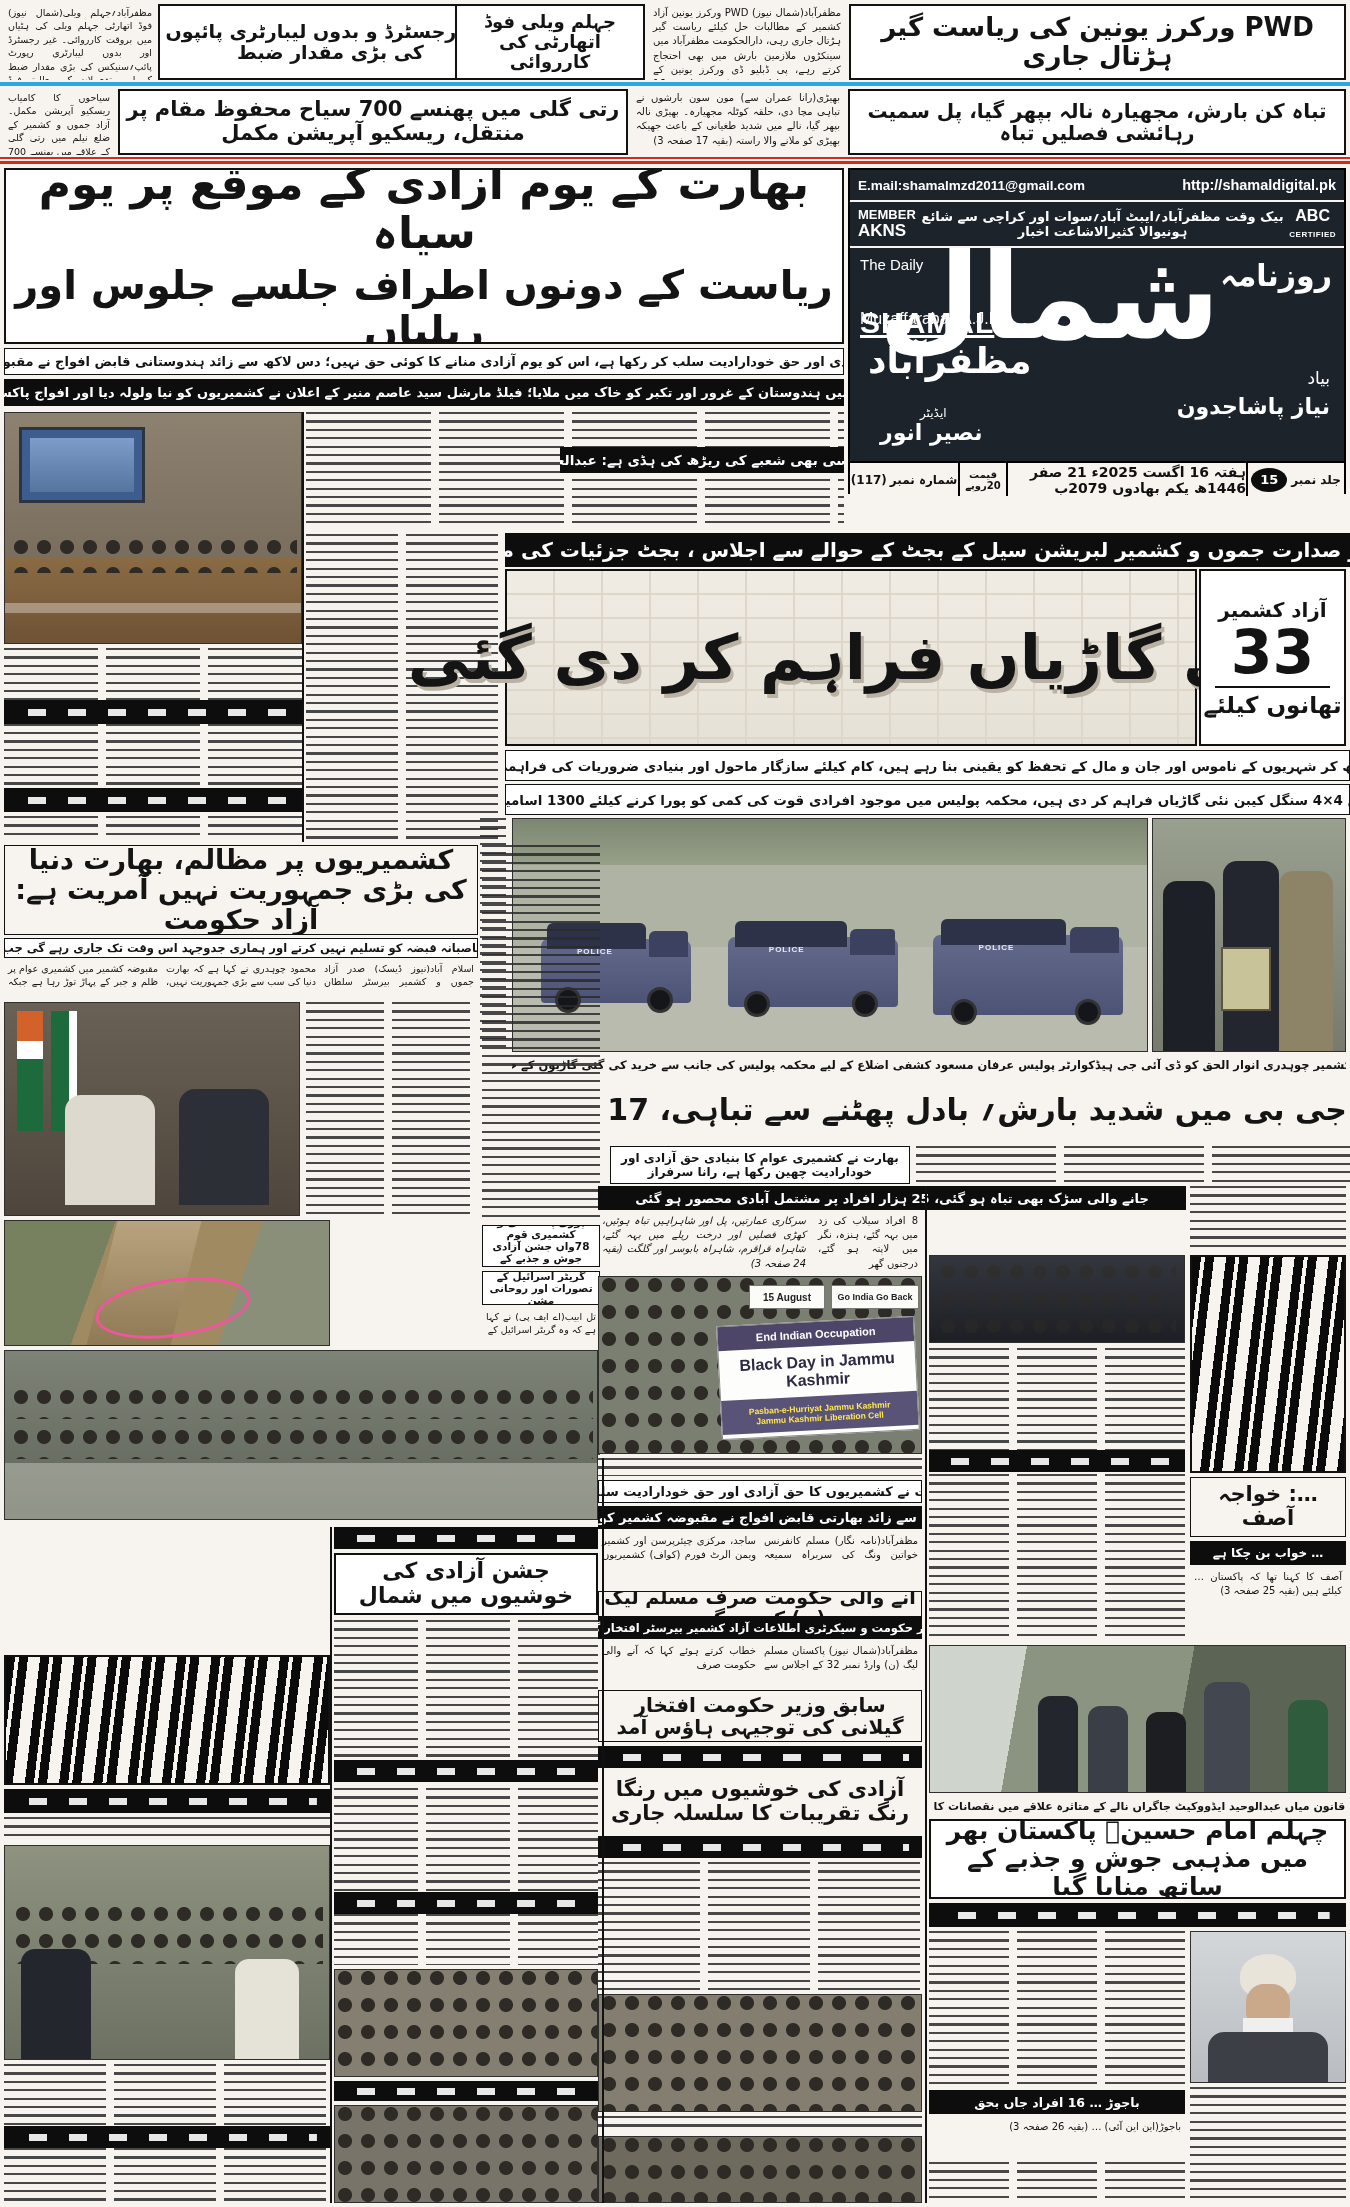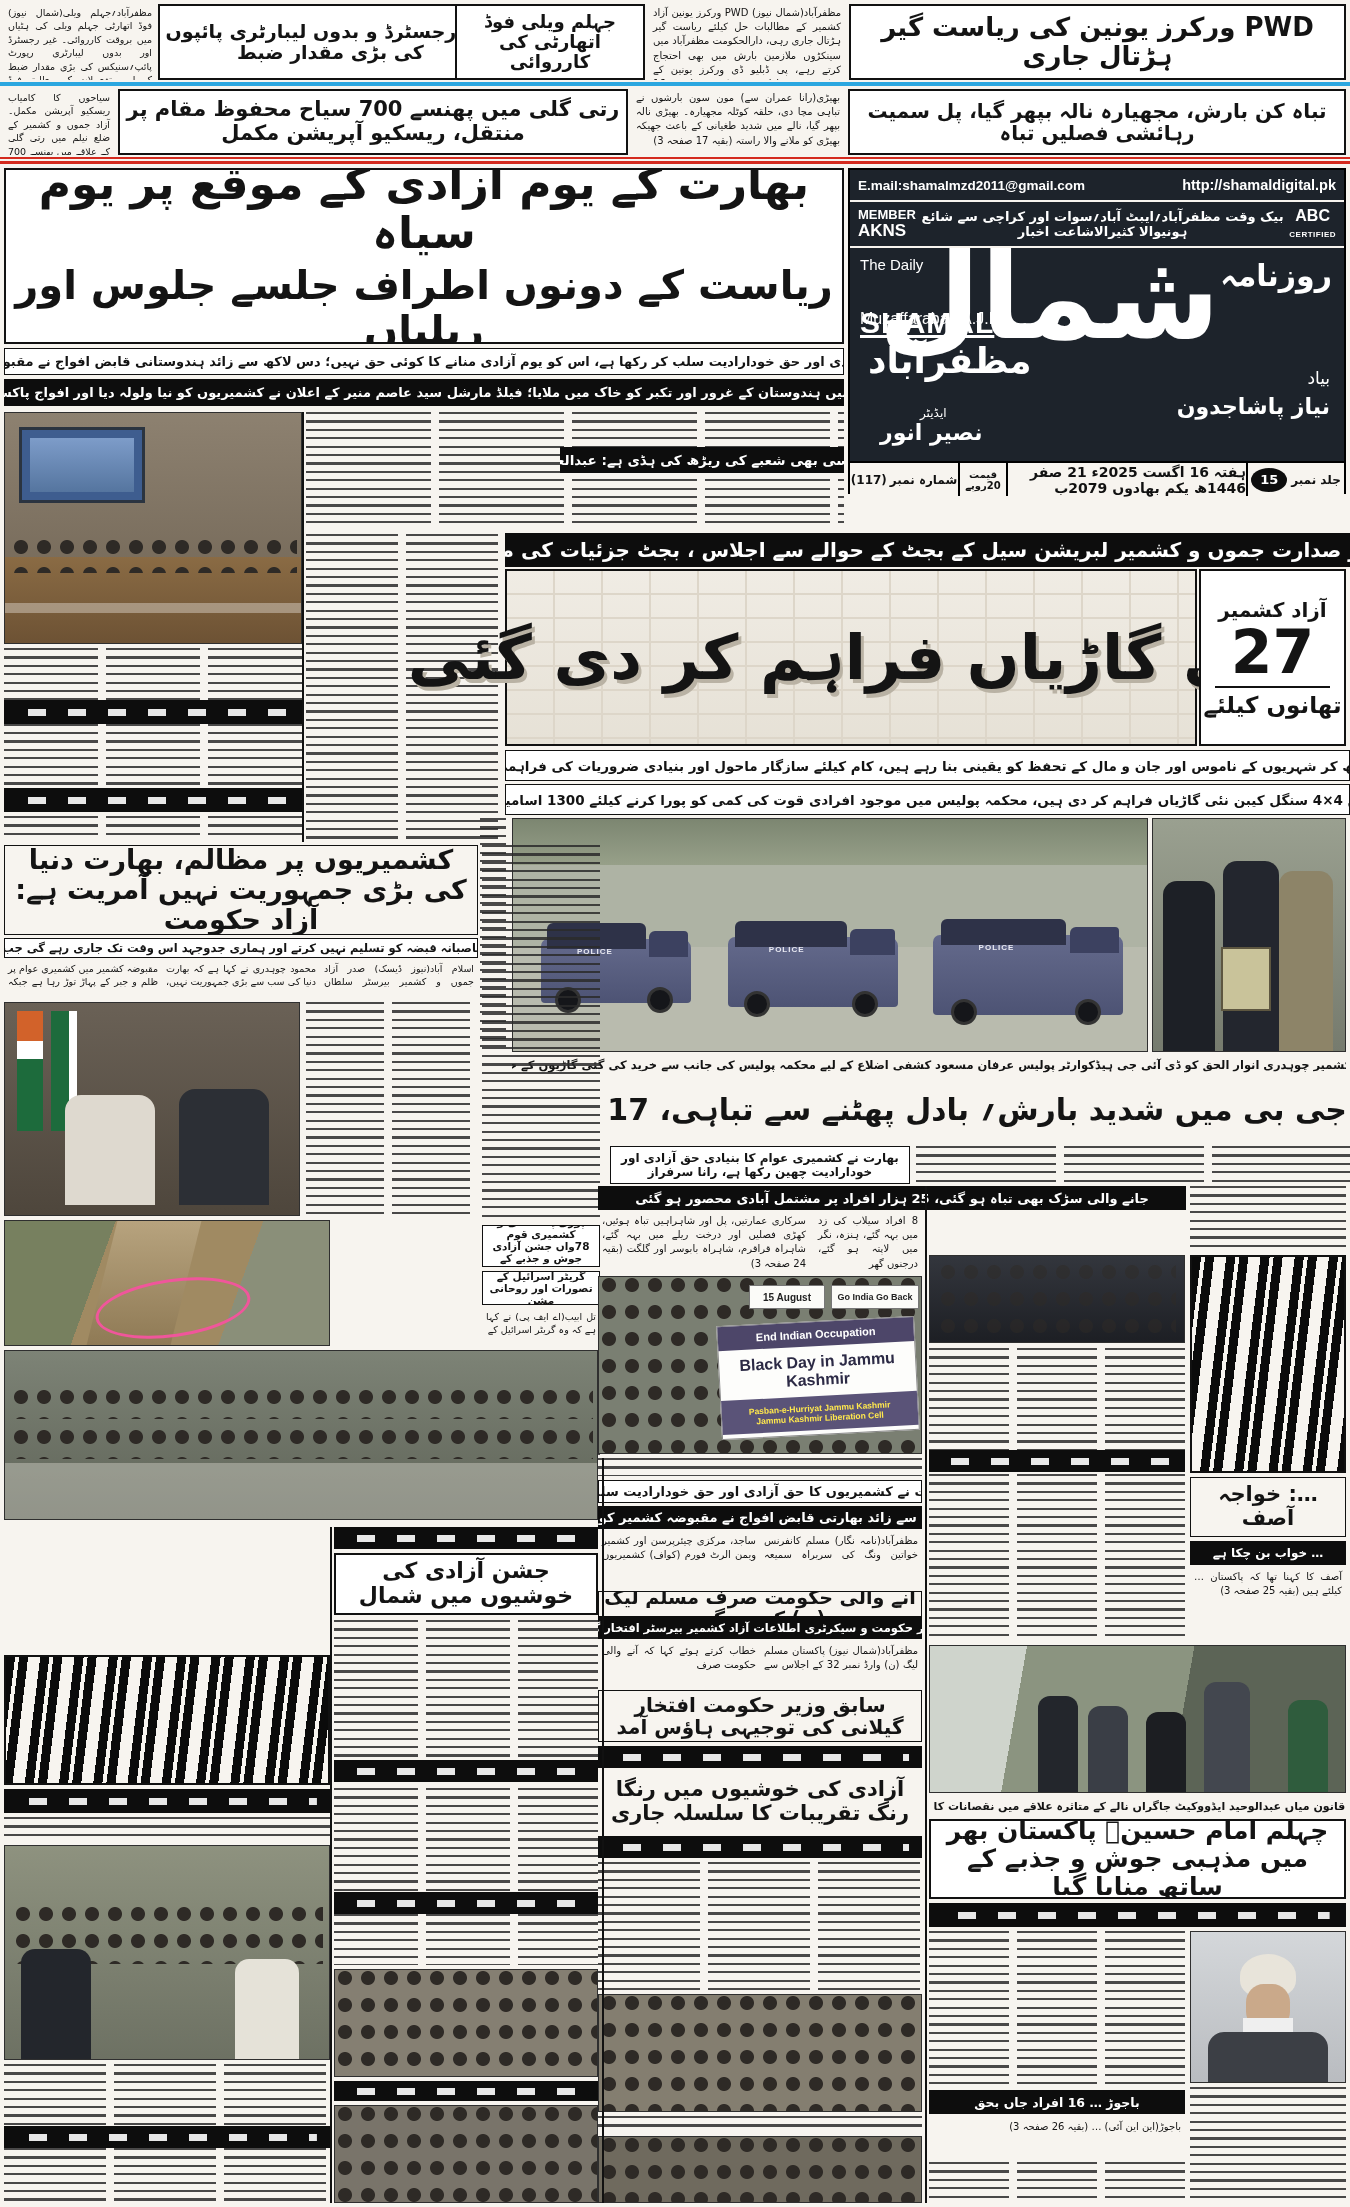--- a/index.html
+++ b/index.html
@@ -141,21 +141,21 @@
 
   <div class="abs u strip" style="left:505px;top:533px;width:845px;height:34px;font-size:20px;">وزیراعظم کی زیر صدارت جموں و کشمیر لبریشن سیل کے بجٹ کے حوالے سے اجلاس ، بجٹ جزئیات کی منظوری دیدی گئی</div>
 
   <div class="abs" style="left:505px;top:569px;width:692px;height:177px;border:2px solid #111;
        background-image:repeating-linear-gradient(180deg,transparent 0 22px,#ddd6c9 22px 24px),repeating-linear-gradient(90deg,transparent 0 46px,#ddd6c9 46px 48px),linear-gradient(#f0ece4,#e6e1d6);">
     <div class="u" style="width:100%;height:100%;display:flex;align-items:center;justify-content:center;font-size:62px;font-weight:bold;white-space:nowrap;text-shadow:3px 4px 0 #b9b2a4;">نئی گاڑیاں فراہم کر دی گئی</div>
   </div>
   <div class="abs u" style="left:1199px;top:569px;width:147px;height:177px;border:2px solid #111;background:#fff;
        display:flex;flex-direction:column;align-items:center;justify-content:center;font-weight:bold;">
     <span style="font-size:20px;">آزاد کشمیر</span>
-    <span style="font-size:60px;line-height:1;">27</span>
+    <span style="font-size:60px;line-height:1;">33</span>
     <span style="width:80%;border-top:2px solid #111;margin:4px 0;"></span>
     <span style="font-size:23px;">تھانوں کیلئے</span>
   </div>
 
   <div class="abs u boldline" style="left:505px;top:750px;width:845px;height:31px;font-size:13.5px;">محکمہ پولیس کے جوان اپنی جان کو ہتھیلی پر رکھ کر شہریوں کے ناموس اور جان و مال کے تحفظ کو یقینی بنا رہے ہیں، کام کیلئے سازگار ماحول اور بنیادی ضروریات کی فراہمی ریاست کی ذمہ داری ہے، کسی کو شفافیت میں</div>
   <div class="abs u boldline" style="left:505px;top:784px;width:845px;height:31px;font-size:13.5px;">گزشتہ دو سالوں کے دوران 56 پولیس سٹیشنز میں 4×4 سنگل کیبن نئی گاڑیاں فراہم کر دی ہیں، محکمہ پولیس میں موجود افرادی قوت کی کمی کو پورا کرنے کیلئے 1300 اسامیاں تخلیق کی گئی ہیں جن پر تحت ضابطہ تقرریاں</div>
 
   <div class="ph" style="left:512px;top:818px;width:636px;height:234px;background:linear-gradient(#aeb3a4 0 55%,#b9bbae 55% 100%);">
     <div style="position:absolute;left:0;top:0;width:100%;height:46px;background:linear-gradient(#7c8671,#97a089);"></div>
     <div class="truck" style="left:28px;bottom:48px;width:150px;height:64px;">
@@ -218,21 +218,21 @@
     <div class="heads" style="position:absolute;left:6px;top:38px;width:582px;height:30px;"></div>
     <div class="heads" style="position:absolute;left:6px;top:78px;width:582px;height:30px;"></div>
     <div style="position:absolute;left:0;bottom:0;width:100%;height:56px;background:rgba(240,238,230,.35);"></div>
   </div>
 
   <div class="abs u hl" style="left:610px;top:1078px;width:740px;height:64px;font-size:30px;white-space:nowrap;">آزاد کشمیر اور جی بی میں شدید بارش؍ بادل پھٹنے سے تباہی، 17 افراد جاں بحق</div>
   <div class="abs u boldline" style="left:610px;top:1146px;width:300px;height:38px;font-size:12px;white-space:normal;">بھارت نے کشمیری عوام کا بنیادی حق آزادی اور خودارادیت چھین رکھا ہے، رانا سرفراز</div>
   <div class="abs skel" style="left:916px;top:1146px;width:434px;height:36px;--cw:140px;"></div>
 
   <div class="abs u strip" style="left:598px;top:1186px;width:588px;height:24px;font-size:13px;">جانے والی سڑک بھی تباہ ہو گئی، 25 ہزار افراد پر مشتمل آبادی محصور ہو گئی</div>
-  <div class="abs u tiny" style="left:598px;top:1212px;width:212px;height:62px;font-size:10px;">سرکاری عمارتیں، پل اور شاہراہیں تباہ ہوئیں، کھڑی فصلیں اور درخت ریلے میں بہہ گئے، شاہراہ قراقرم، شاہراہ بابوسر اور گلگت (بقیہ 24 صفحہ 3)</div>
+  <div class="abs u tiny" style="left:598px;top:1212px;width:212px;height:62px;font-size:10px;font-style:italic;">سرکاری عمارتیں، پل اور شاہراہیں تباہ ہوئیں، کھڑی فصلیں اور درخت ریلے میں بہہ گئے، شاہراہ قراقرم، شاہراہ بابوسر اور گلگت (بقیہ 24 صفحہ 3)</div>
   <div class="abs u tiny" style="left:814px;top:1212px;width:108px;height:62px;font-size:10px;">8 افراد سیلاب کی زد میں بہہ گئے، ہنزہ، نگر میں لاپتہ ہو گئے، درجنوں گھر</div>
 
   <div class="ph heads" style="left:598px;top:1276px;width:324px;height:178px;background-color:#7a7f72;">
     <div class="sign" style="left:150px;top:8px;width:74px;height:22px;font-size:10px;">15 August</div>
     <div class="sign" style="left:232px;top:8px;width:86px;height:22px;font-size:9px;">Go India Go Back</div>
     <div class="banner" style="left:120px;top:44px;width:196px;height:112px;">
       <div class="b-top" style="height:24px;font-size:11px;line-height:24px;">End Indian Occupation</div>
       <div class="b-mid" style="height:50px;font-size:16px;display:flex;align-items:center;justify-content:center;">Black Day in Jammu Kashmir</div>
       <div class="b-bot" style="height:34px;font-size:8.5px;display:flex;flex-direction:column;align-items:center;justify-content:center;">
         <span>Pasban-e-Hurriyat Jammu Kashmir</span>

